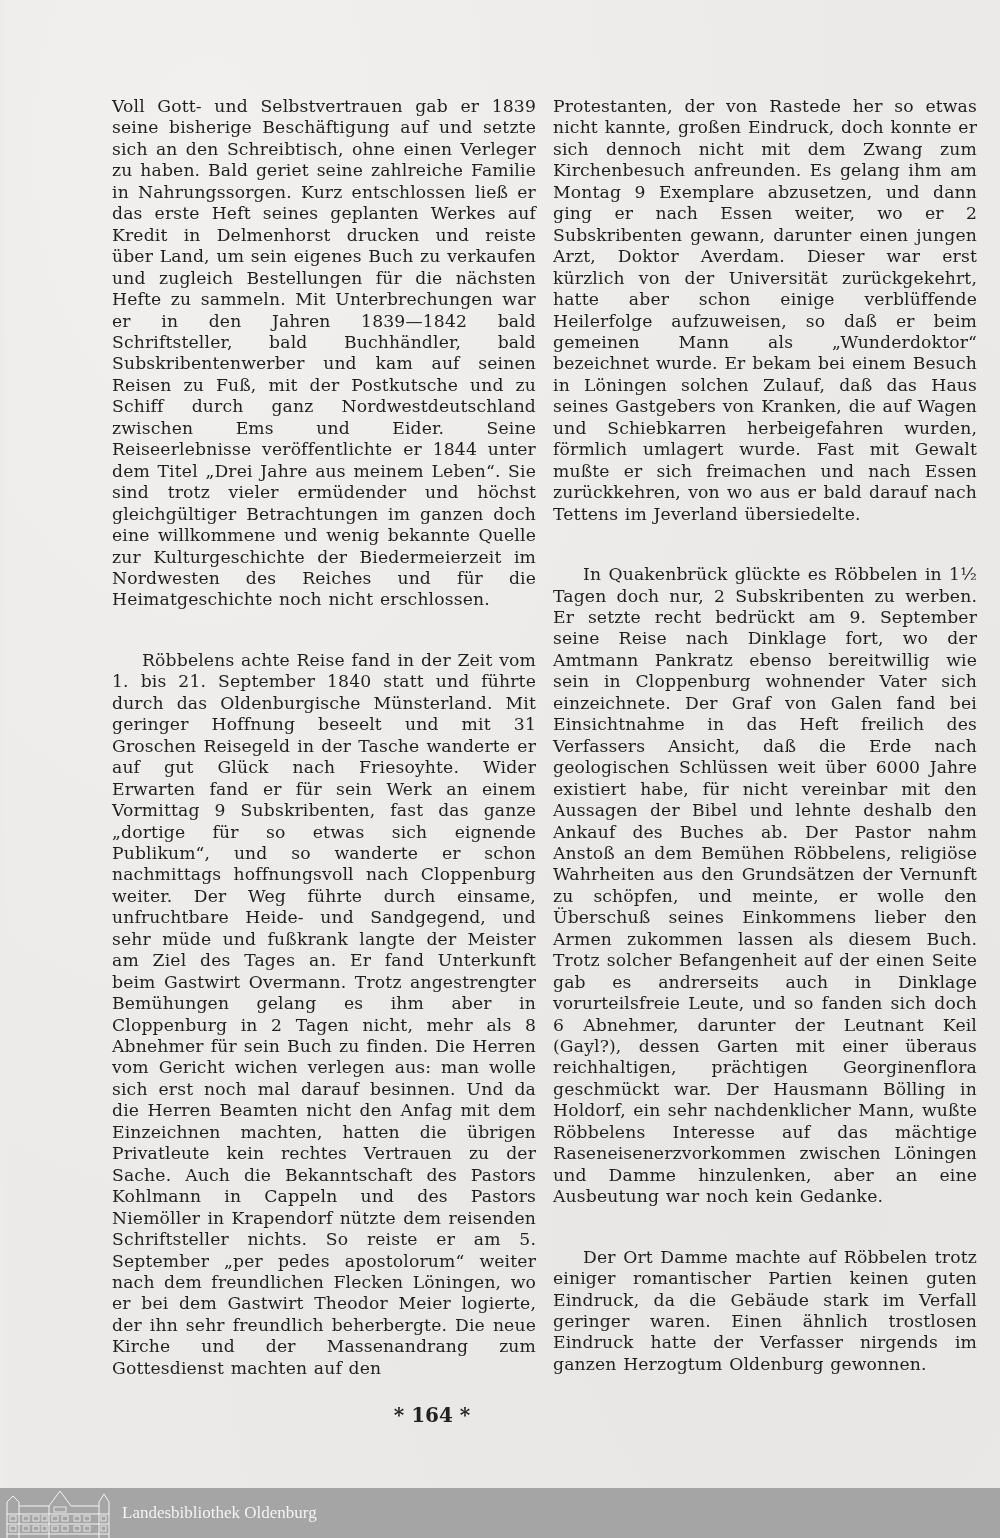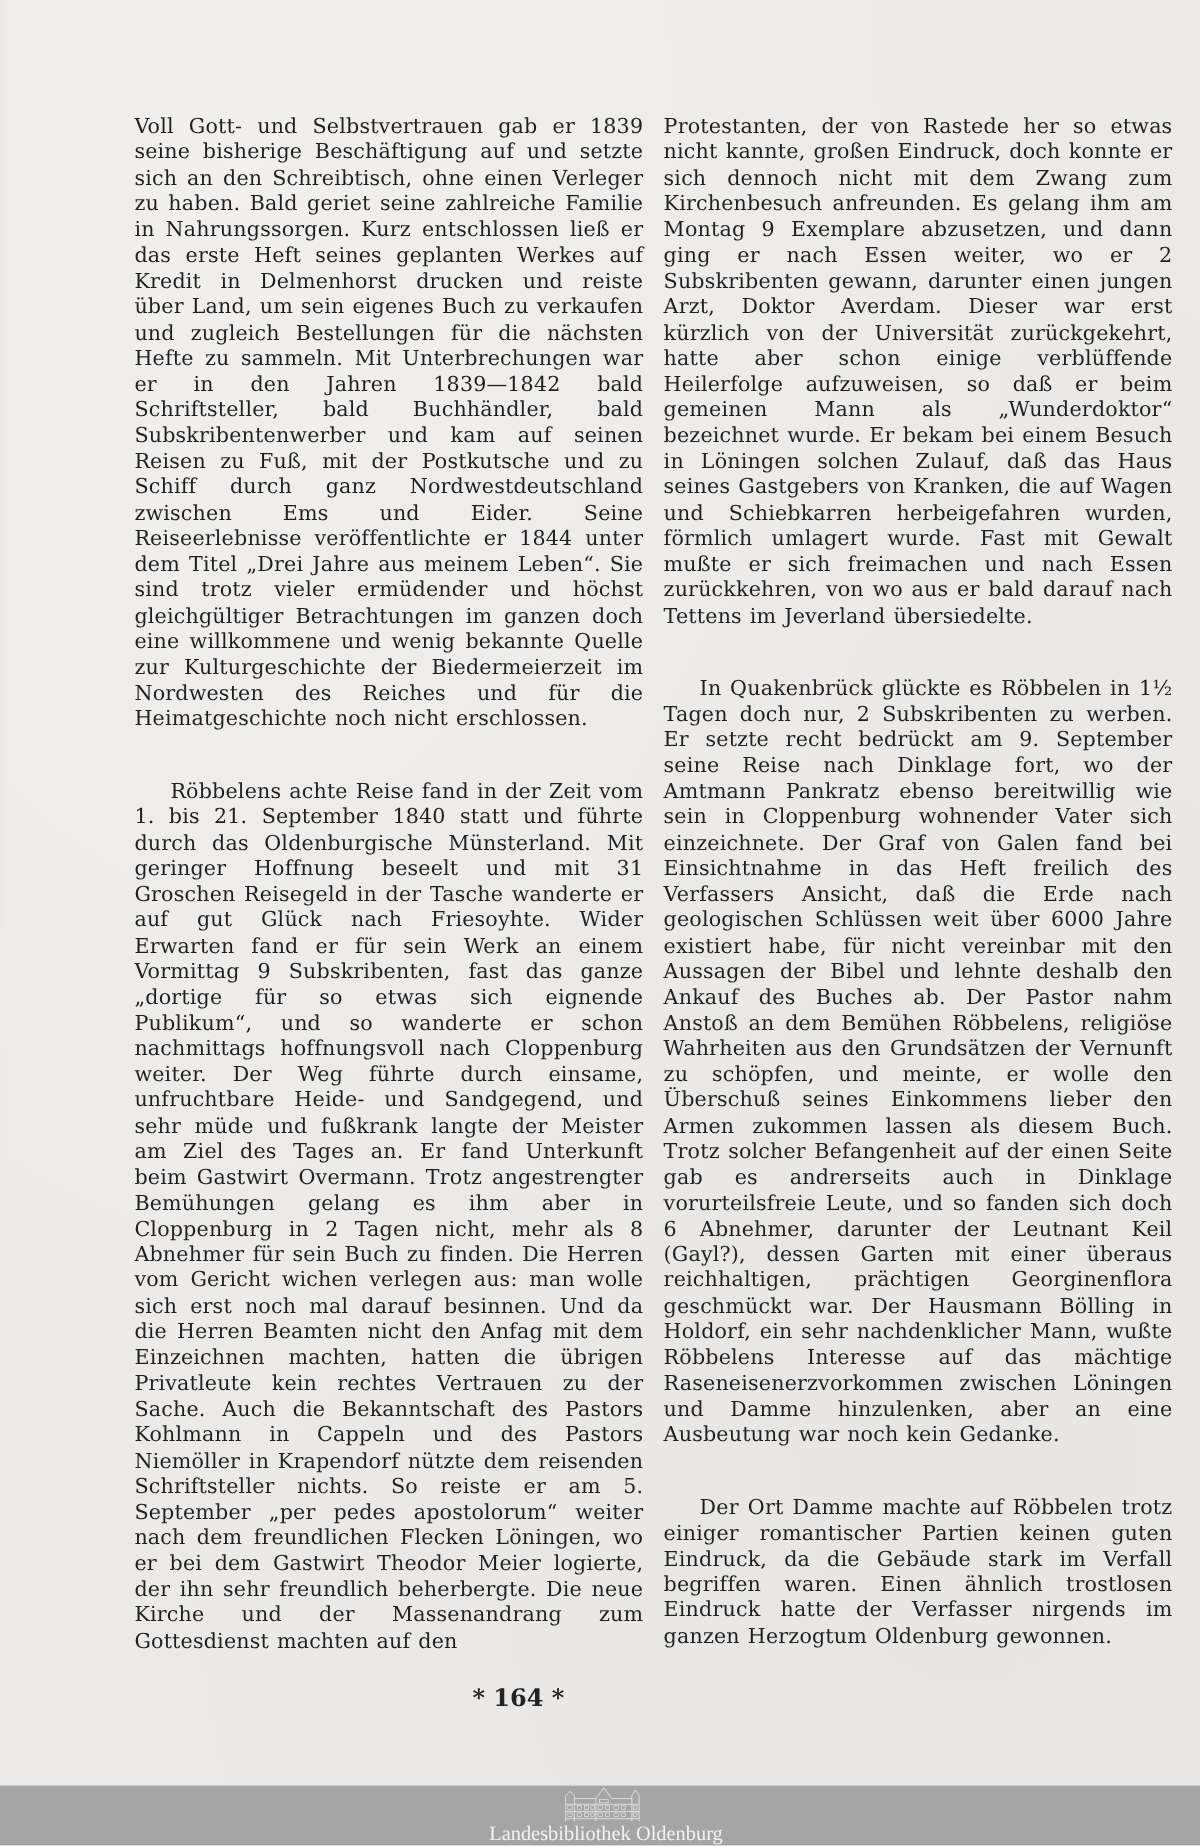--- a/index.html
+++ b/index.html
@@ -31,21 +31,21 @@
   .col p.gap { }
   .page-number {
     position: absolute; top: 1403px; left: 0; width: 824px; text-align: center;
     font-size: 20px; font-weight: bold; color: #222;
     font-family: "DejaVu Serif", serif;
     padding-left: 32px; box-sizing: border-box;
   }
   .footer-band {
     position: absolute; left: 0; top: 1488px; width: 1000px; height: 50px;
     background: #a5a5a5;
-    display: flex; align-items: center; flex-direction: column;
+    display: flex; align-items: center;
   }
   .footer-logo {
     width: 108px; height: 50px; margin-left: 4px; display: block;
   }
   .footer-text {
     margin-left: 10px; color: #f4f4f4; font-size: 17px;
     font-family: "Liberation Serif", serif;
   }
 </style>
 </head>
@@ -53,21 +53,21 @@
 
 <div class="page">
   <div class="col left">
     <p>Voll Gott- und Selbstvertrauen gab er 1839 seine bisherige Beschäftigung auf und setzte sich an den Schreibtisch, ohne einen Verleger zu haben. Bald geriet seine zahlreiche Familie in Nahrungssorgen. Kurz entschlossen ließ er das erste Heft seines geplanten Werkes auf Kredit in Delmenhorst drucken und reiste über Land, um sein eigenes Buch zu verkaufen und zugleich Bestellungen für die nächsten Hefte zu sammeln. Mit Unterbrechungen war er in den Jahren 1839—1842 bald Schriftsteller, bald Buchhändler, bald Subskribentenwerber und kam auf seinen Reisen zu Fuß, mit der Postkutsche und zu Schiff durch ganz Nordwestdeutschland zwischen Ems und Eider. Seine Reiseerlebnisse veröffentlichte er 1844 unter dem Titel „Drei Jahre aus meinem Leben“. Sie sind trotz vieler ermüdender und höchst gleichgültiger Betrachtungen im ganzen doch eine willkommene und wenig bekannte Quelle zur Kulturgeschichte der Biedermeierzeit im Nordwesten des Reiches und für die Heimatgeschichte noch nicht erschlossen.</p>
     <p class="indent">Röbbelens achte Reise fand in der Zeit vom 1. bis 21. September 1840 statt und führte durch das Oldenburgische Münsterland. Mit geringer Hoffnung beseelt und mit 31 Groschen Reisegeld in der Tasche wanderte er auf gut Glück nach Friesoyhte. Wider Erwarten fand er für sein Werk an einem Vormittag 9 Subskribenten, fast das ganze „dortige für so etwas sich eignende Publikum“, und so wanderte er schon nachmittags hoffnungsvoll nach Cloppenburg weiter. Der Weg führte durch einsame, unfruchtbare Heide- und Sandgegend, und sehr müde und fußkrank langte der Meister am Ziel des Tages an. Er fand Unterkunft beim Gastwirt Overmann. Trotz angestrengter Bemühungen gelang es ihm aber in Cloppenburg in 2 Tagen nicht, mehr als 8 Abnehmer für sein Buch zu finden. Die Herren vom Gericht wichen verlegen aus: man wolle sich erst noch mal darauf besinnen. Und da die Herren Beamten nicht den Anfag mit dem Einzeichnen machten, hatten die übrigen Privatleute kein rechtes Vertrauen zu der Sache. Auch die Bekanntschaft des Pastors Kohlmann in Cappeln und des Pastors Niemöller in Krapendorf nützte dem reisenden Schriftsteller nichts. So reiste er am 5. September „per pedes apostolorum“ weiter nach dem freundlichen Flecken Löningen, wo er bei dem Gastwirt Theodor Meier logierte, der ihn sehr freundlich beherbergte. Die neue Kirche und der Massenandrang zum Gottesdienst machten auf den</p>
   </div>
 
   <div class="col right">
     <p>Protestanten, der von Rastede her so etwas nicht kannte, großen Eindruck, doch konnte er sich dennoch nicht mit dem Zwang zum Kirchenbesuch anfreunden. Es gelang ihm am Montag 9 Exemplare abzusetzen, und dann ging er nach Essen weiter, wo er 2 Subskribenten gewann, darunter einen jungen Arzt, Doktor Averdam. Dieser war erst kürzlich von der Universität zurückgekehrt, hatte aber schon einige verblüffende Heilerfolge aufzuweisen, so daß er beim gemeinen Mann als „Wunderdoktor“ bezeichnet wurde. Er bekam bei einem Besuch in Löningen solchen Zulauf, daß das Haus seines Gastgebers von Kranken, die auf Wagen und Schiebkarren herbeigefahren wurden, förmlich umlagert wurde. Fast mit Gewalt mußte er sich freimachen und nach Essen zurückkehren, von wo aus er bald darauf nach Tettens im Jeverland übersiedelte.</p>
     <p class="indent gap">In Quakenbrück glückte es Röbbelen in 1½ Tagen doch nur, 2 Subskribenten zu werben. Er setzte recht bedrückt am 9. September seine Reise nach Dinklage fort, wo der Amtmann Pankratz ebenso bereitwillig wie sein in Cloppenburg wohnender Vater sich einzeichnete. Der Graf von Galen fand bei Einsichtnahme in das Heft freilich des Verfassers Ansicht, daß die Erde nach geologischen Schlüssen weit über 6000 Jahre existiert habe, für nicht vereinbar mit den Aussagen der Bibel und lehnte deshalb den Ankauf des Buches ab. Der Pastor nahm Anstoß an dem Bemühen Röbbelens, religiöse Wahrheiten aus den Grundsätzen der Vernunft zu schöpfen, und meinte, er wolle den Überschuß seines Einkommens lieber den Armen zukommen lassen als diesem Buch. Trotz solcher Befangenheit auf der einen Seite gab es andrerseits auch in Dinklage vorurteilsfreie Leute, und so fanden sich doch 6 Abnehmer, darunter der Leutnant Keil (Gayl?), dessen Garten mit einer überaus reichhaltigen, prächtigen Georginenflora geschmückt war. Der Hausmann Bölling in Holdorf, ein sehr nachdenklicher Mann, wußte Röbbelens Interesse auf das mächtige Raseneisenerzvorkommen zwischen Löningen und Damme hinzulenken, aber an eine Ausbeutung war noch kein Gedanke.</p>
-    <p class="indent gap">Der Ort Damme machte auf Röbbelen trotz einiger romantischer Partien keinen guten Eindruck, da die Gebäude stark im Verfall begriffen waren. Einen ähnlich trostlosen Eindruck hatte der Verfasser nirgends im ganzen Herzogtum Oldenburg gewonnen.</p>
+    <p class="indent gap">Der Ort Damme machte auf Röbbelen trotz einiger romantischer Partien keinen guten Eindruck, da die Gebäude stark im Verfall geringer waren. Einen ähnlich trostlosen Eindruck hatte der Verfasser nirgends im ganzen Herzogtum Oldenburg gewonnen.</p>
   </div>
 
   <div class="page-number">* 164 *</div>
 </div>
 
 <div class="footer-band">
   <svg class="footer-logo" viewBox="0 0 108 50" xmlns="http://www.w3.org/2000/svg">
     <g fill="none" stroke="#f4f4f4" stroke-width="1">
       <path d="M3 50 V14 L9 8 L15 14 V50"></path>
       <path d="M15 18 H45 V50"></path>

